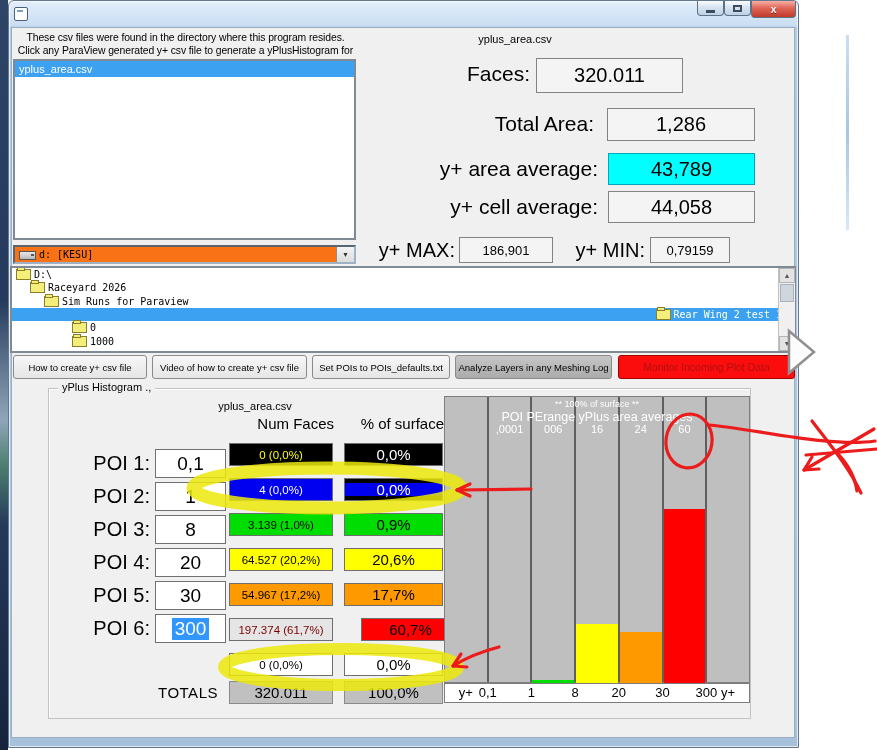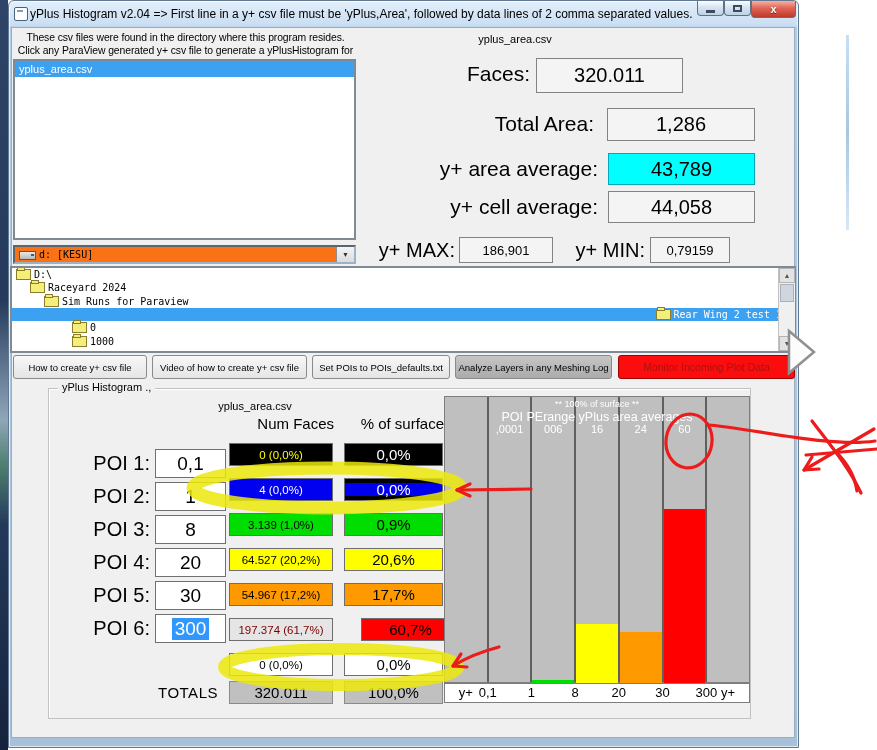--- a/index.html
+++ b/index.html
@@ -102,21 +102,20 @@
 </style>
 </head>
 <body>
 
 <div class="screen">
 
   <div class="abs desktop-strip"></div>
 
   <div class="abs window-frame"></div>
   <div class="abs app-icon"></div>
-  <div class="abs titlebar-title">yPlus Histogram v2.04 =&gt; First line in a y+ csv file must be 'yPlus,Area', followed by data lines of 2 comma separated values.</div>
   <div class="abs win-buttons">
     <div class="wbtn minmax">
         <div class="glyph-min"></div>
       </div>
     <div class="wbtn minmax">
         <div class="glyph-max"></div>
       </div>
     <div class="wbtn close">
         <span class="glyph-close">x</span>
       </div>
@@ -158,21 +157,21 @@
       </div>
   </div>
 
   <div class="abs dir-tree" id="dir-tree">
       <div class="tree-row" style="padding-left: 4px;">
         <div class="folder-icon"></div>
         <div>D:\</div>
       </div>
       <div class="tree-row" style="padding-left: 18px;">
         <div class="folder-icon"></div>
-        <div>Raceyard 2024</div>
+        <div>Raceyard 2026</div>
       </div>
       <div class="tree-row" style="padding-left: 32px;">
         <div class="folder-icon"></div>
         <div>Sim Runs for Paraview</div>
       </div>
       <div class="tree-row selected" style="padding-left: 46px; justify-content: flex-end;">
         <div class="folder-icon"></div>
         <div>Rear Wing 2 test 1.3</div>
       </div>
       <div class="tree-row" style="padding-left: 60px;">

